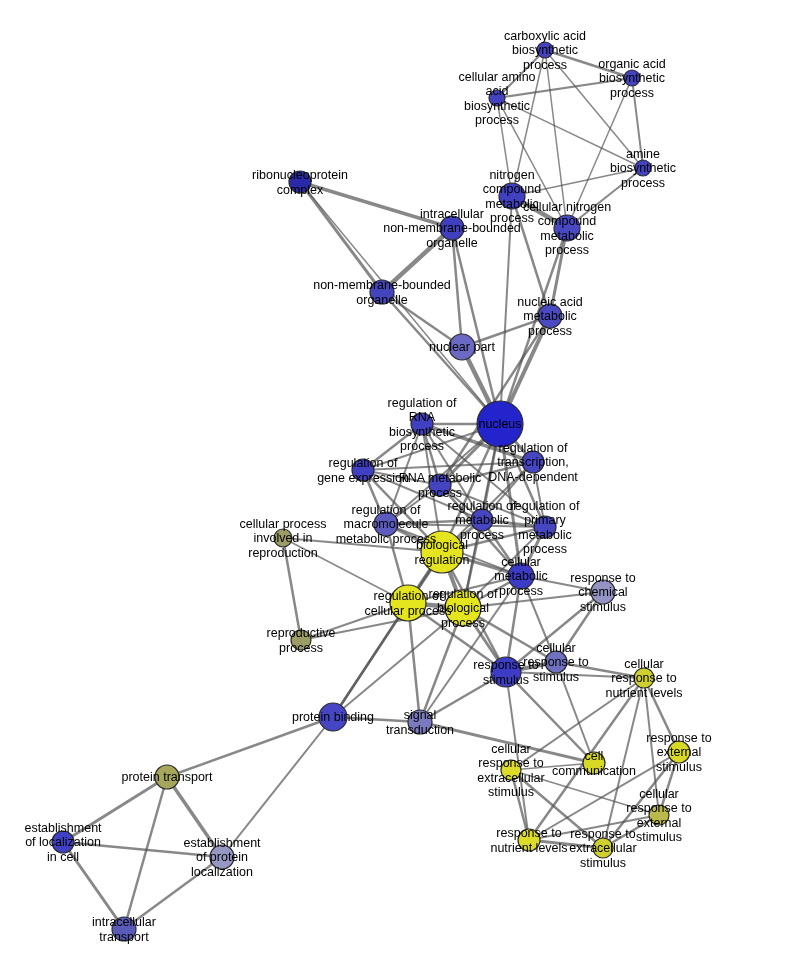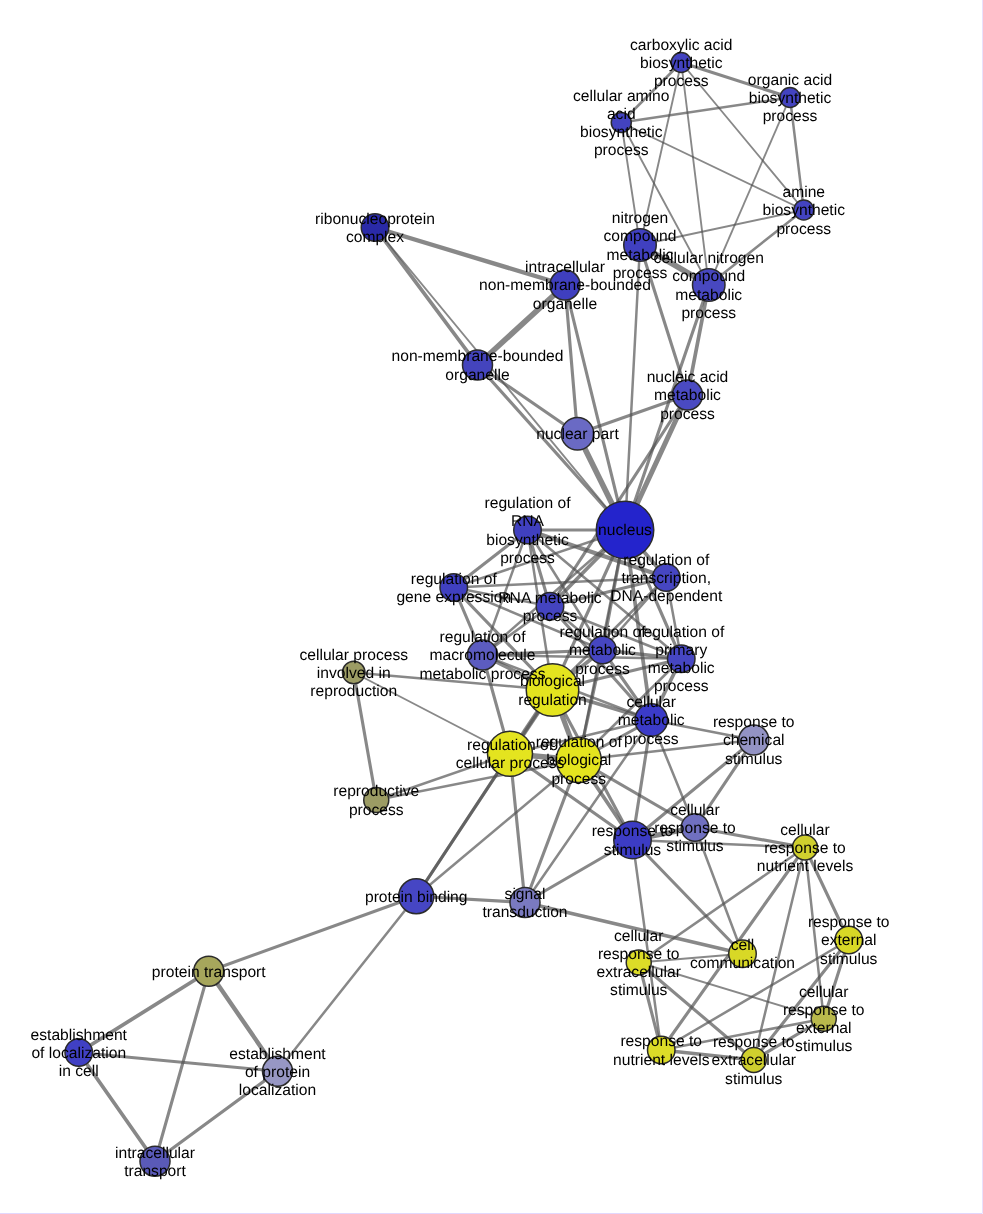--- a/index.html
+++ b/index.html
@@ -8,21 +8,21 @@
     background: #ffffff;
     width: 786px;
     height: 971px;
     overflow: hidden;
     font-family: "Liberation Sans", sans-serif;
   }
   #graph-container {
     width: 786px;
     height: 971px;
     position: relative;
-    background: #8b5cf6;
+    background: #84cc16;
   }
   svg {
     display: block;
   }
   .node-label {
     pointer-events: none;
   }
 </style>
 </head>
 <body>

